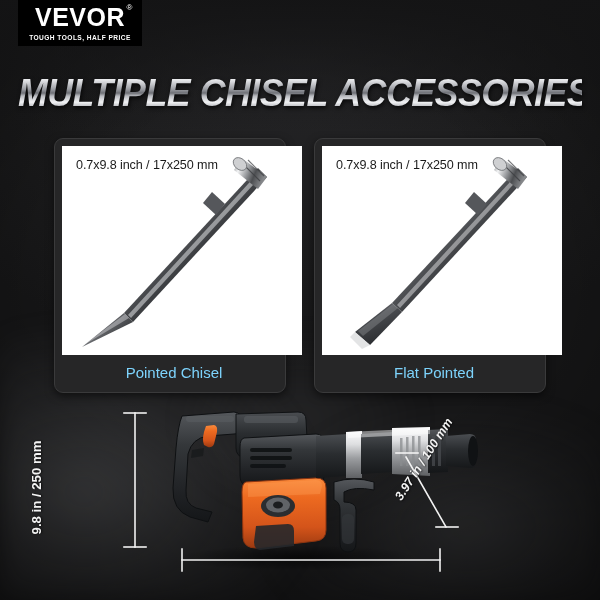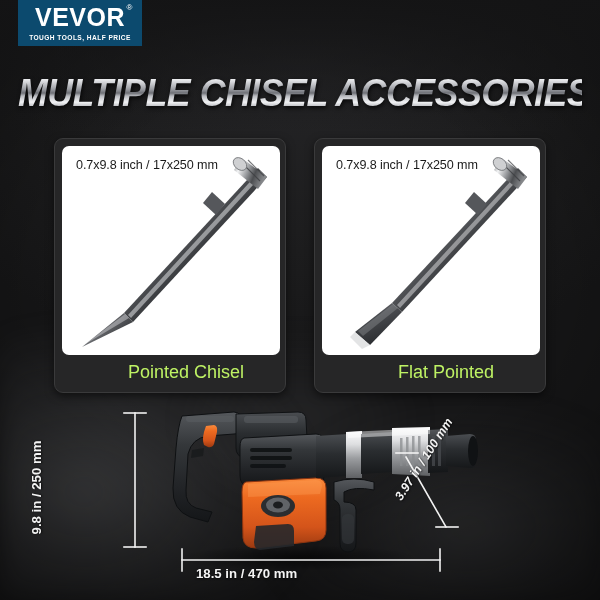--- a/index.html
+++ b/index.html
@@ -44,21 +44,21 @@
       radial-gradient(ellipse 80% 70% at 50% 45%, rgba(0,0,0,0) 45%, rgba(0,0,0,0.45) 100%);
   }
   .bg-topdark {
     background:linear-gradient(180deg, rgba(20,20,21,0.95) 0%, rgba(20,20,21,0.0) 22%);
   }
 
   
   #logo {
     position:absolute; left:18px; top:0;
     width:124px; height:46px;
-    background:#0c4a6e;
+    background:#000000;
     display:flex; flex-direction:column;
     align-items:center; justify-content:center;
   }
   #logo .wordmark {
     color:#fff;
     font-size:25px;
     font-weight:bold;
     letter-spacing:0.5px;
     line-height:1;
     position:relative;
@@ -114,41 +114,41 @@
     border-radius:9px;
     box-shadow:0 3px 9px rgba(0,0,0,0.55);
     border:1px solid #3a3a3b;
   }
   #card-pointed { left:54px; }
   #card-flat    { left:314px; }
 
   .card-panel {
     position:absolute;
     left:7px; top:7px;
-    width:218px; height:209px;
+    width:240px; height:209px;
     background:#ffffff;
-    border-radius:7px;
+    border-radius:0;
     overflow:hidden;
     padding-left:48px;
   }
   .card-dims {
     position:absolute;
     left:14px; top:12px;
     font-size:12.6px;
     color:#1b1b1b;
     white-space:nowrap;
     letter-spacing:-0.1px;
   }
   .card-label {
     position:absolute;
-    left:16px; bottom:0;
+    left:4px; bottom:0;
     width:100%; height:39px;
     display:flex; align-items:center; justify-content:center;
-    color:#bef264;
-    font-size:18px;
+    color:#7dd3fc;
+    font-size:15px;
   }
 
   .chisel-svg { position:absolute; left:0; top:0; width:218px; height:209px; }
 
   
   #product { position:absolute; left:148px; top:398px; width:330px; height:175px; }
   #product svg { width:100%; height:100%; display:block; }
 
   
   #dims-svg { position:absolute; left:0; top:395px; width:600px; height:205px; }
@@ -402,16 +402,15 @@
       <line x1="182" y1="154" x2="182" y2="176"></line>
       <line x1="440" y1="154" x2="440" y2="176"></line>
 
       <line x1="406" y1="62" x2="446" y2="132"></line>
       <line x1="396" y1="58" x2="418" y2="58"></line>
       <line x1="436" y1="132" x2="458" y2="132"></line>
     </g>
   </svg>
 
   <div class="dim-text" id="dim-height-text">9.8 in / 250 mm</div>
-  <div class="dim-text" id="dim-width-text">18.5 in / 470 mm</div>
   <div class="dim-text" id="dim-depth-text">3.97 in / 100 mm</div>
 
 </div>
 
 </body></html>

